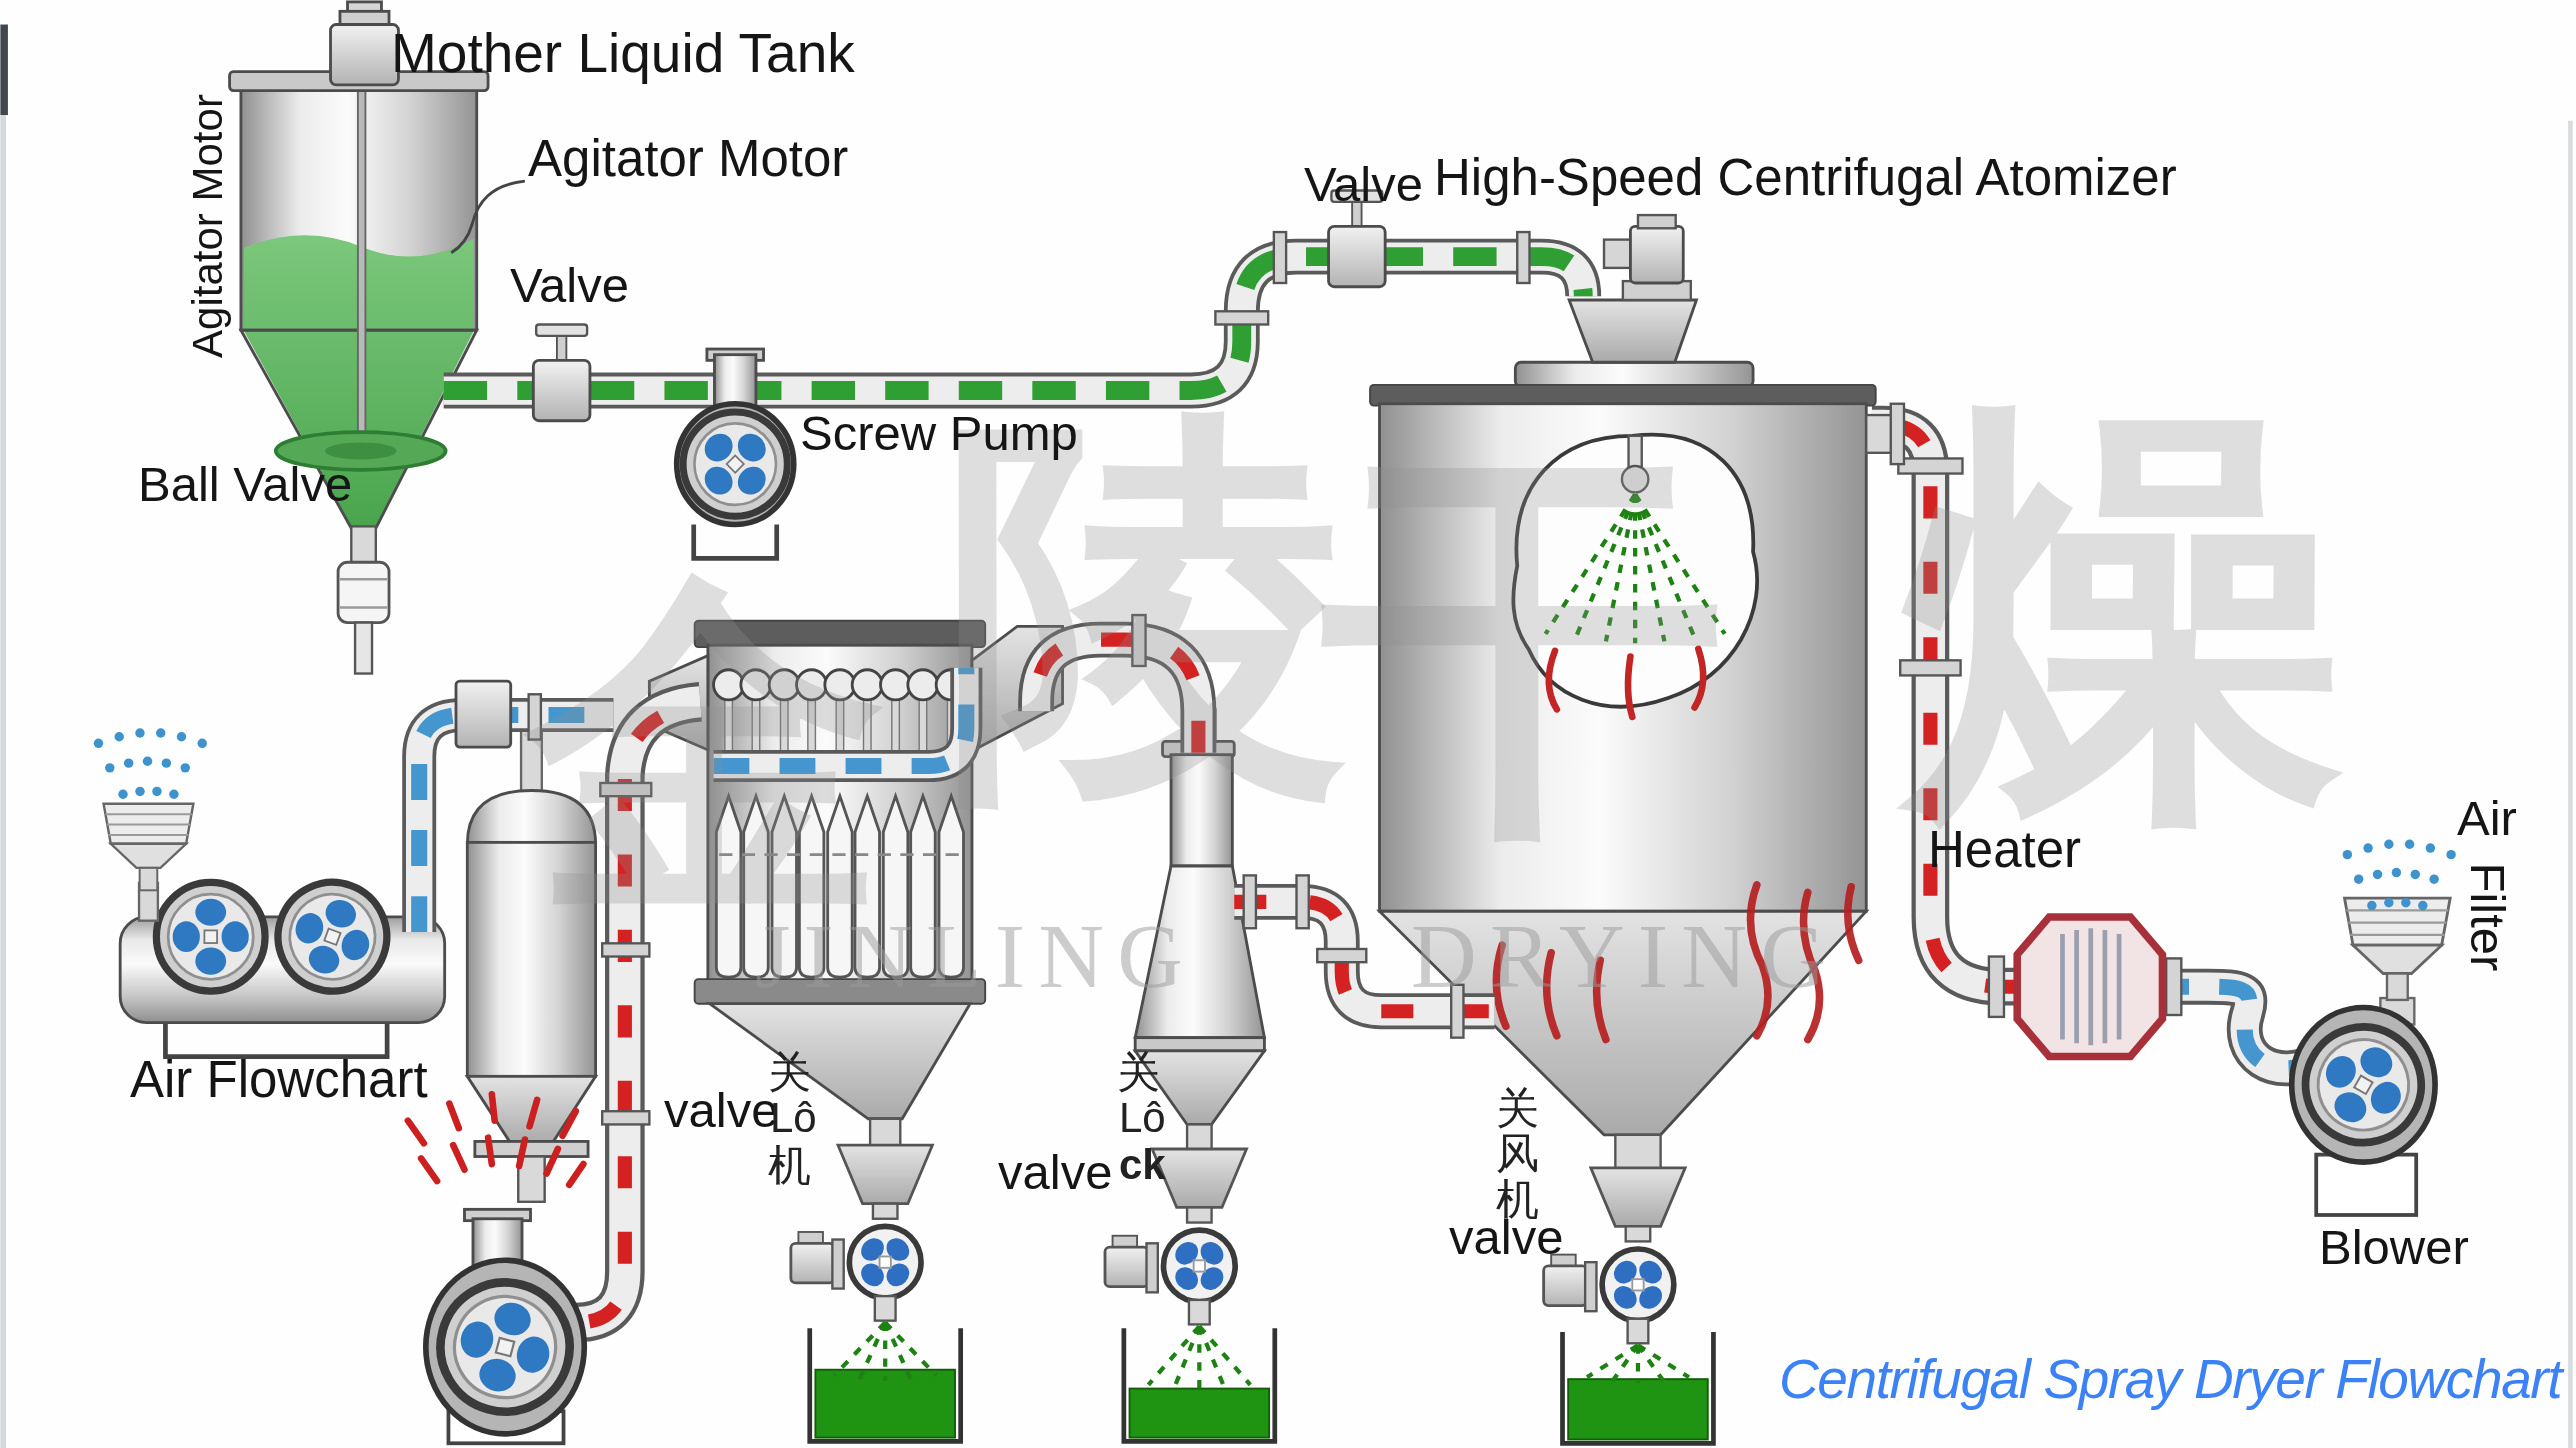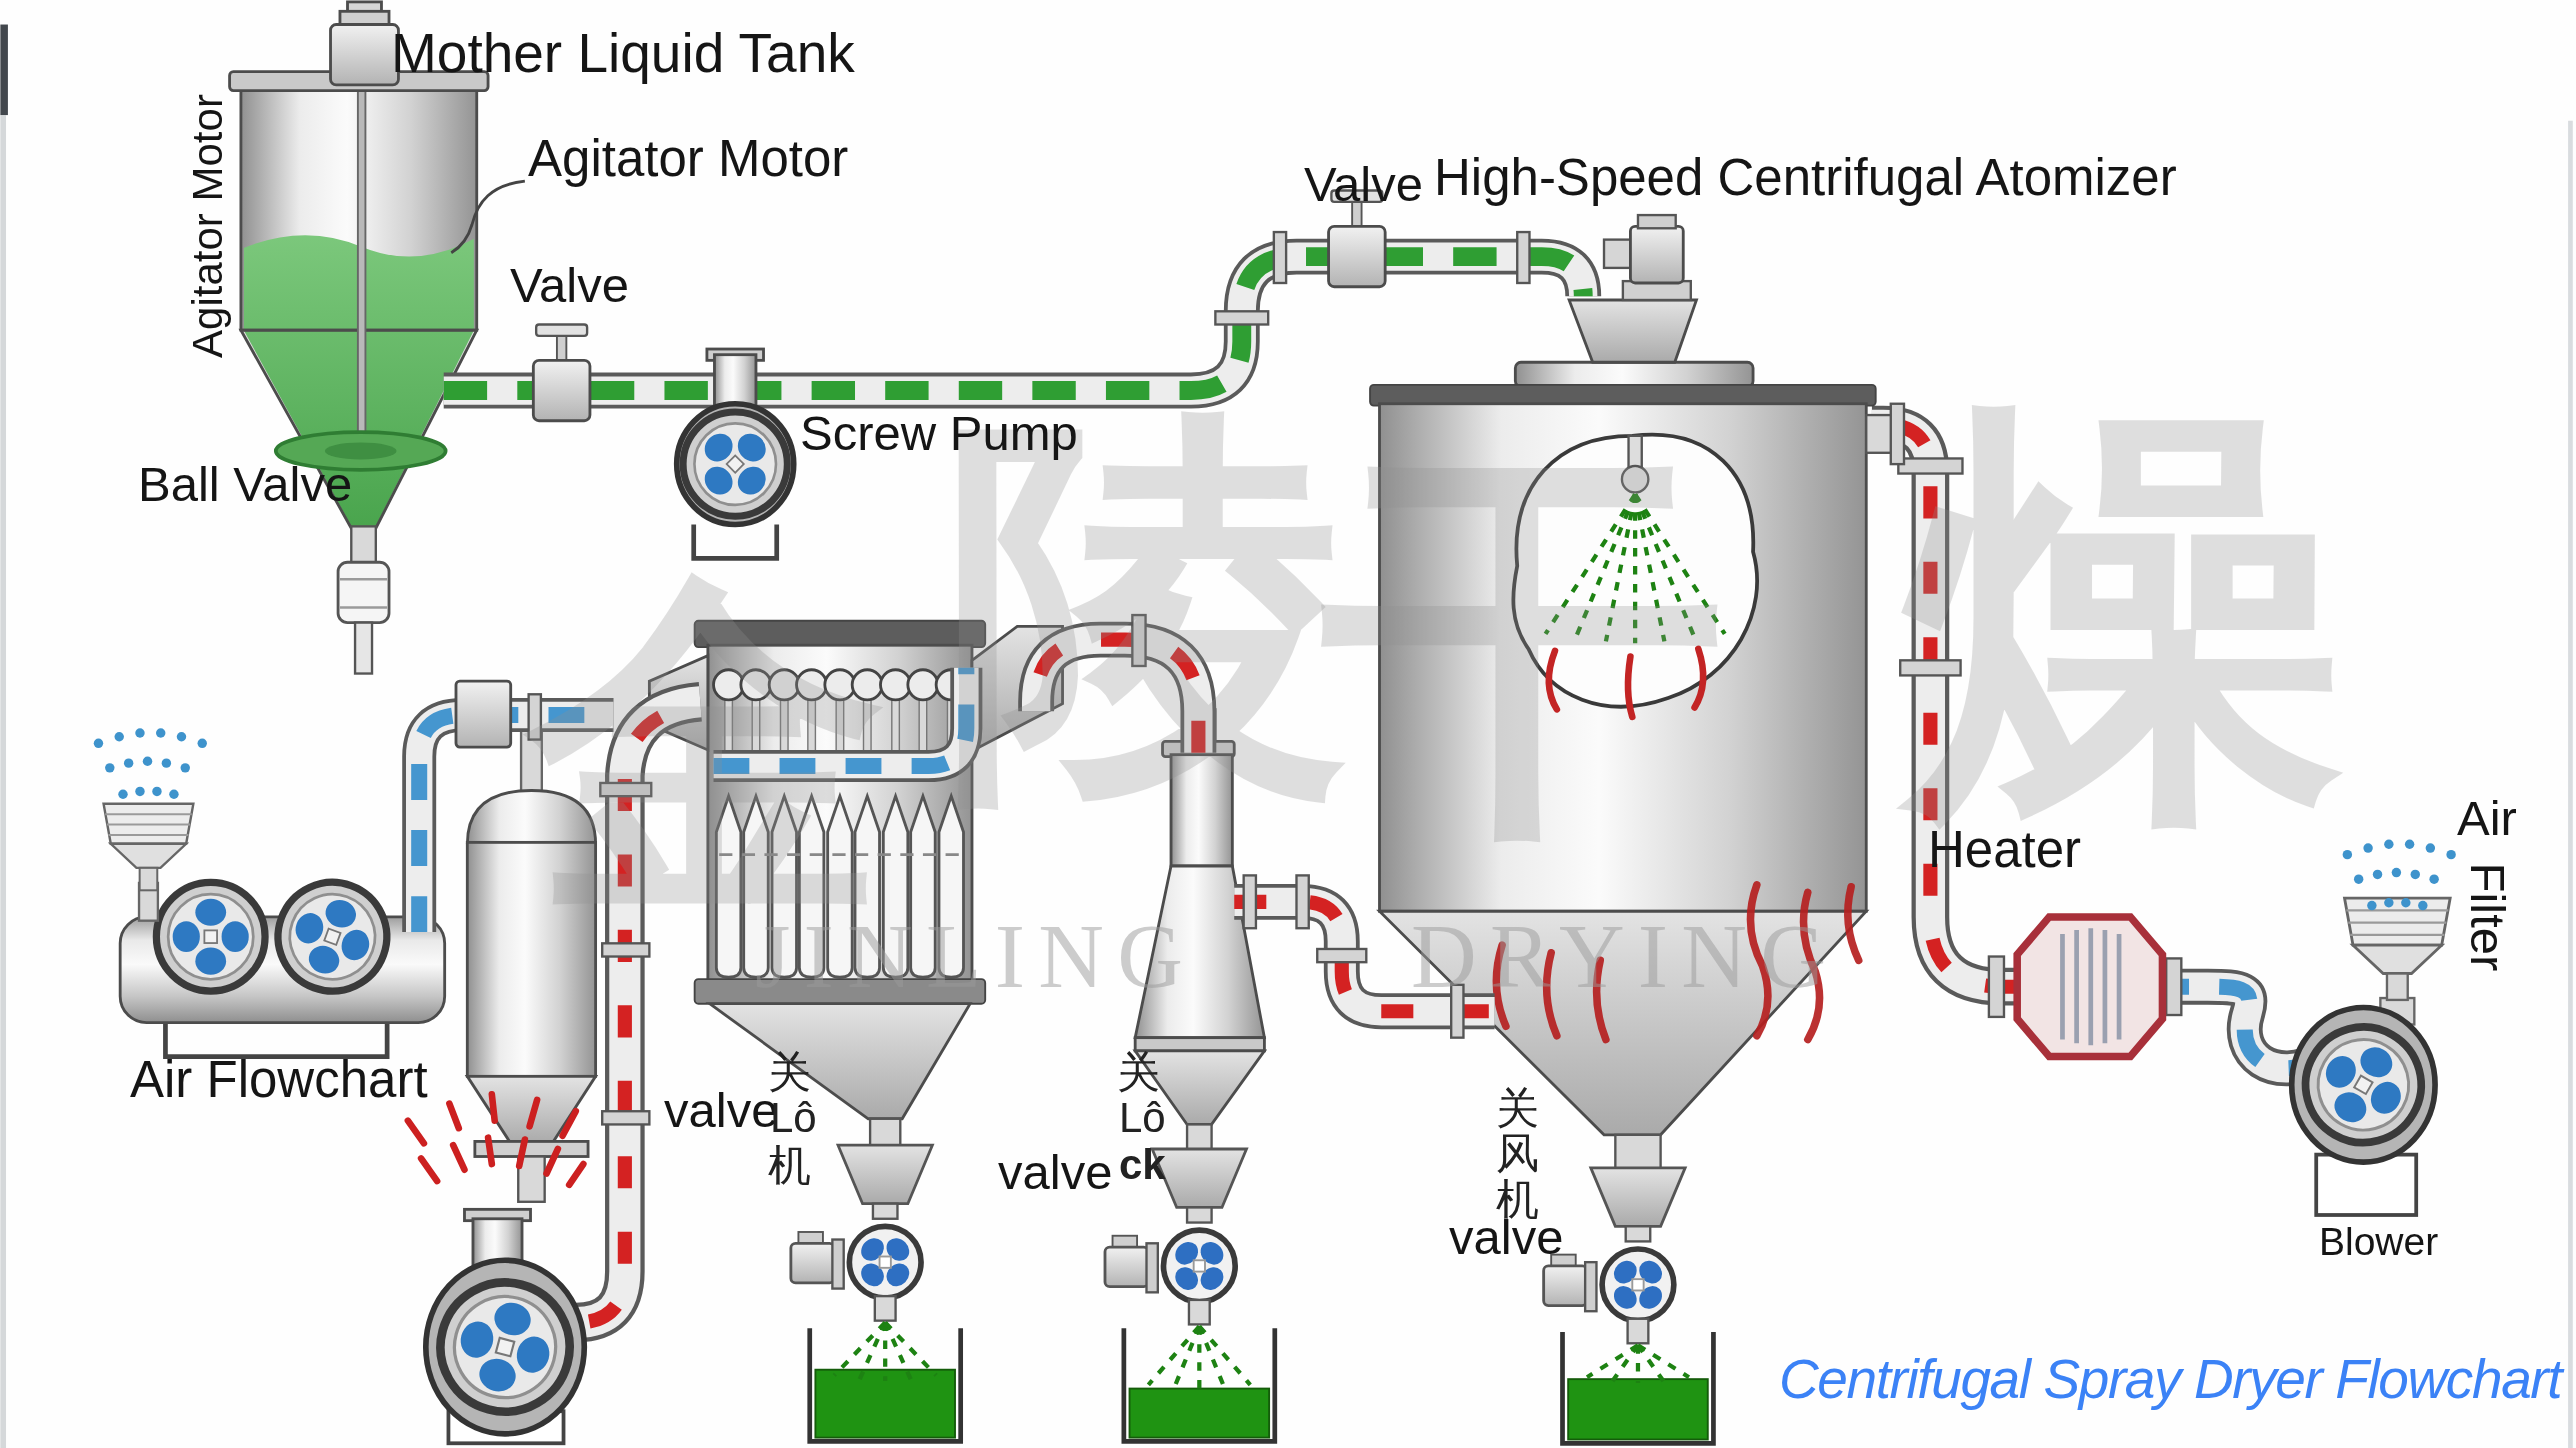--- a/index.html
+++ b/index.html
@@ -445,17 +445,17 @@
 <div class="zh" style="left:1119px;top:1144px;font-size:42px;font-weight:bold;">ck</div>
 
 <div class="lbl" style="left:1449px;top:1212px;font-size:49px;">valve</div>
 <div class="zh" style="left:1496px;top:1087px;font-size:43px;">关</div>
 <div class="zh" style="left:1496px;top:1132px;font-size:43px;">风</div>
 <div class="zh" style="left:1496px;top:1178px;font-size:43px;">机</div>
 
 <div class="lbl" style="left:1928px;top:823px;font-size:51px;">Heater</div>
 <div class="lbl" style="left:2457px;top:793px;font-size:49px;">Air</div>
 <div class="lbl" style="left:2487px;top:917px;font-size:49px;transform:translate(-50%,-50%) rotate(90deg);">Filter</div>
-<div class="lbl" style="left:2319px;top:1222px;font-size:39px;">Blower</div>
+<div class="lbl" style="left:2319px;top:1222px;font-size:49px;">Blower</div>
 
 <div class="title" style="left:1779px;top:1347px;">Centrifugal Spray Dryer Flowchart</div>
 </div>
 
 
 </body></html>

